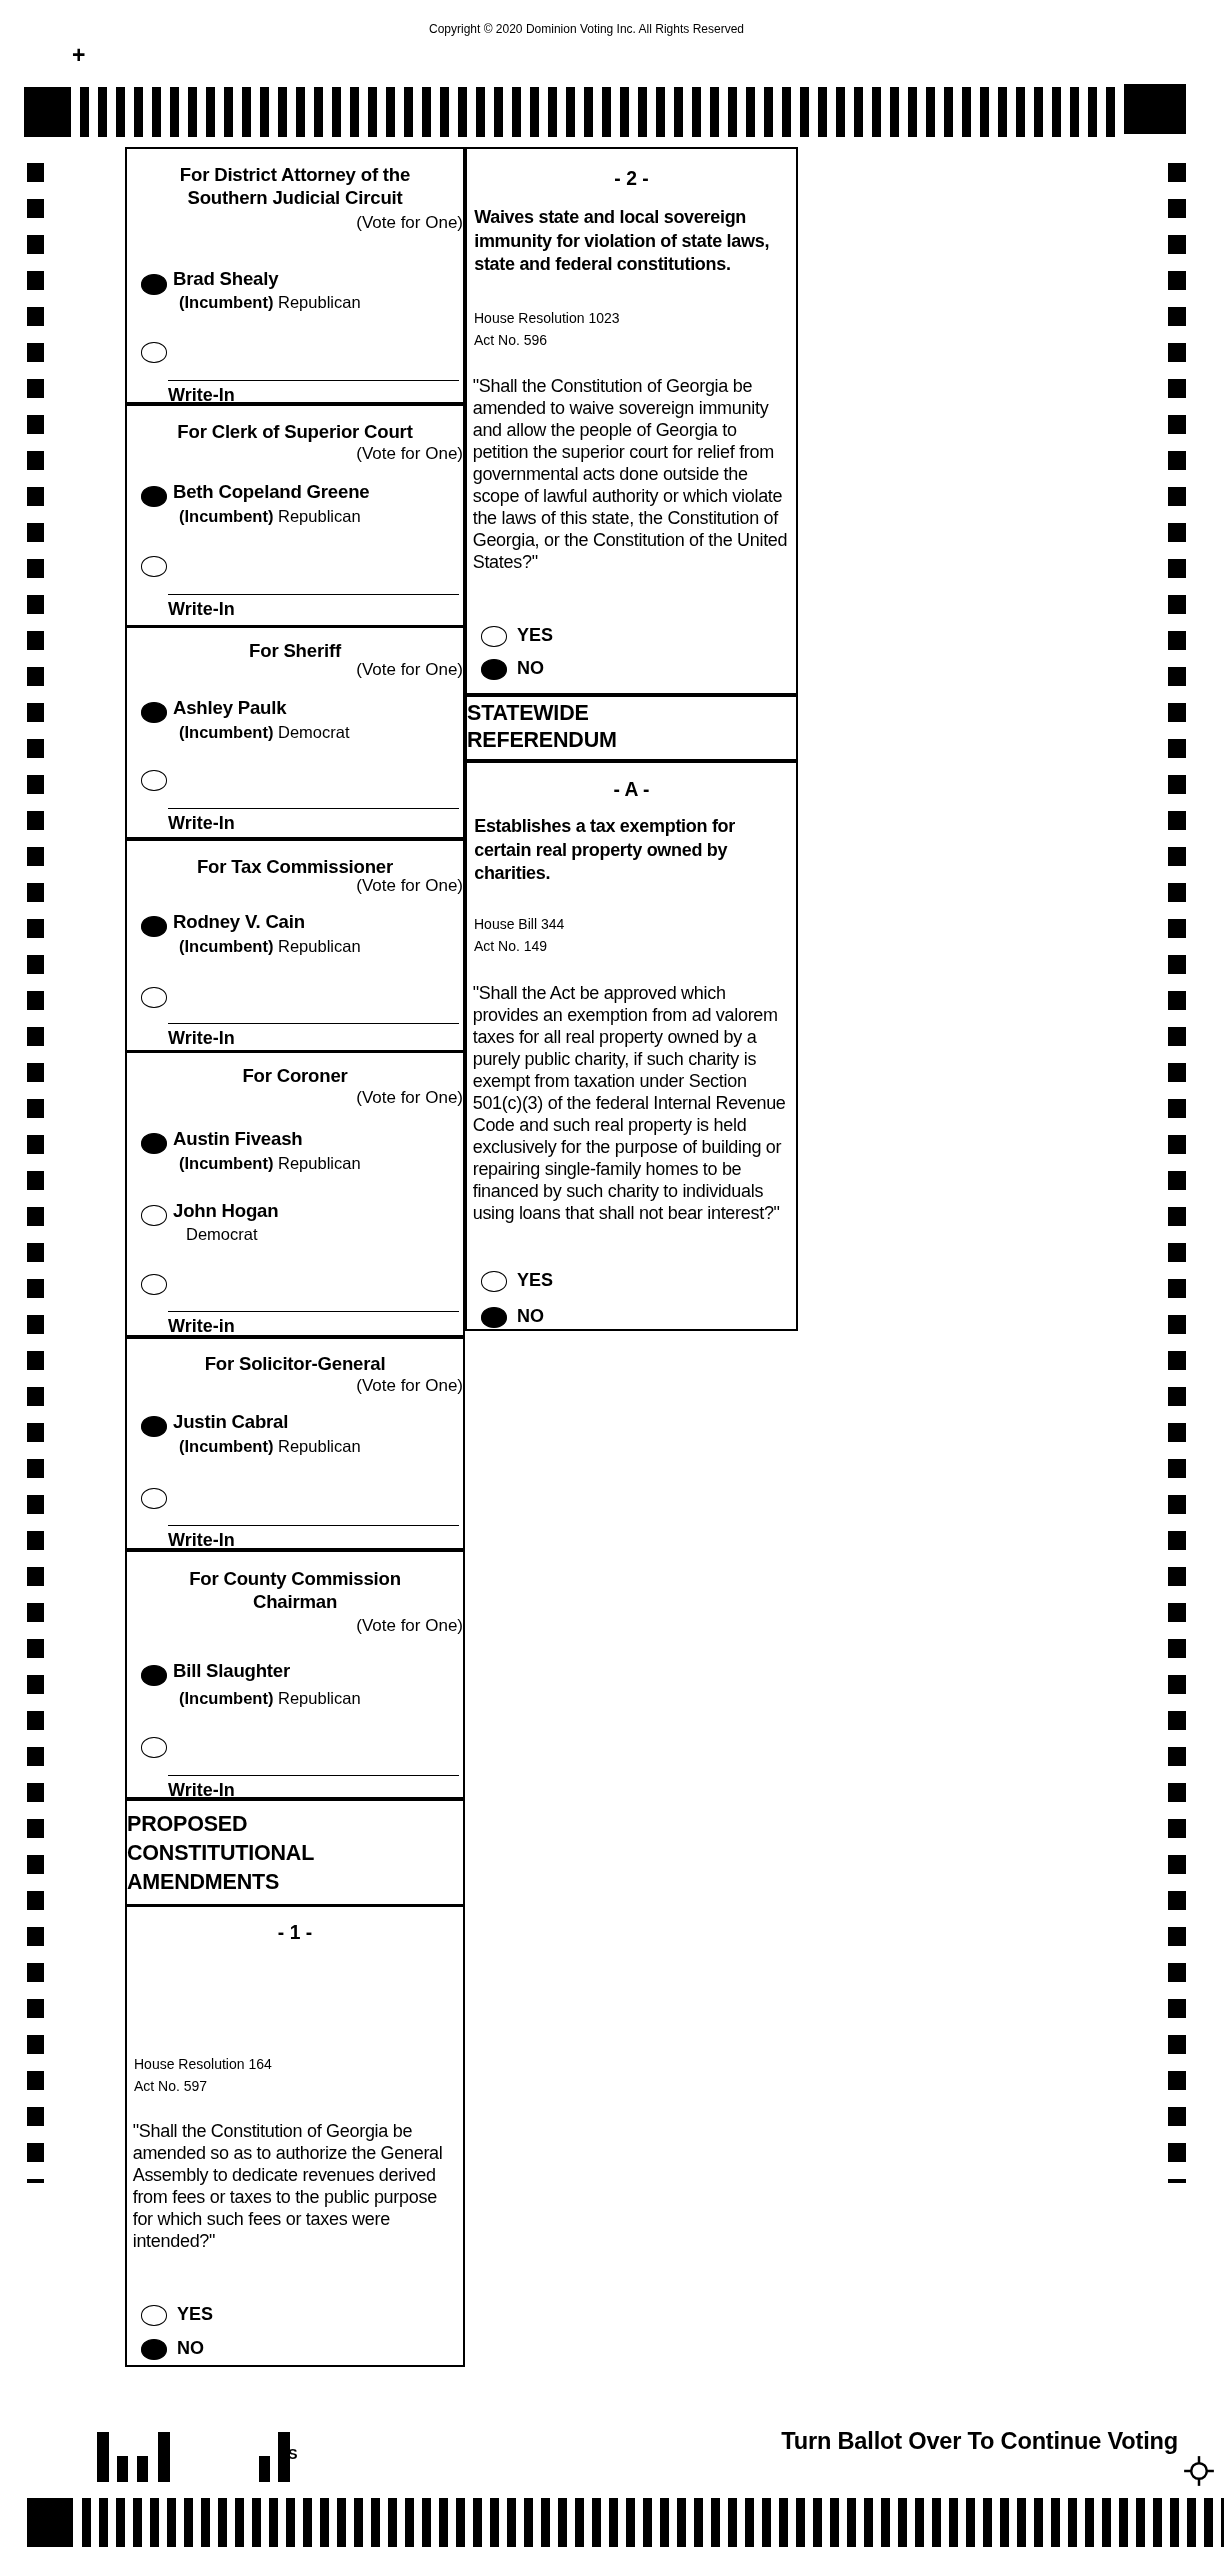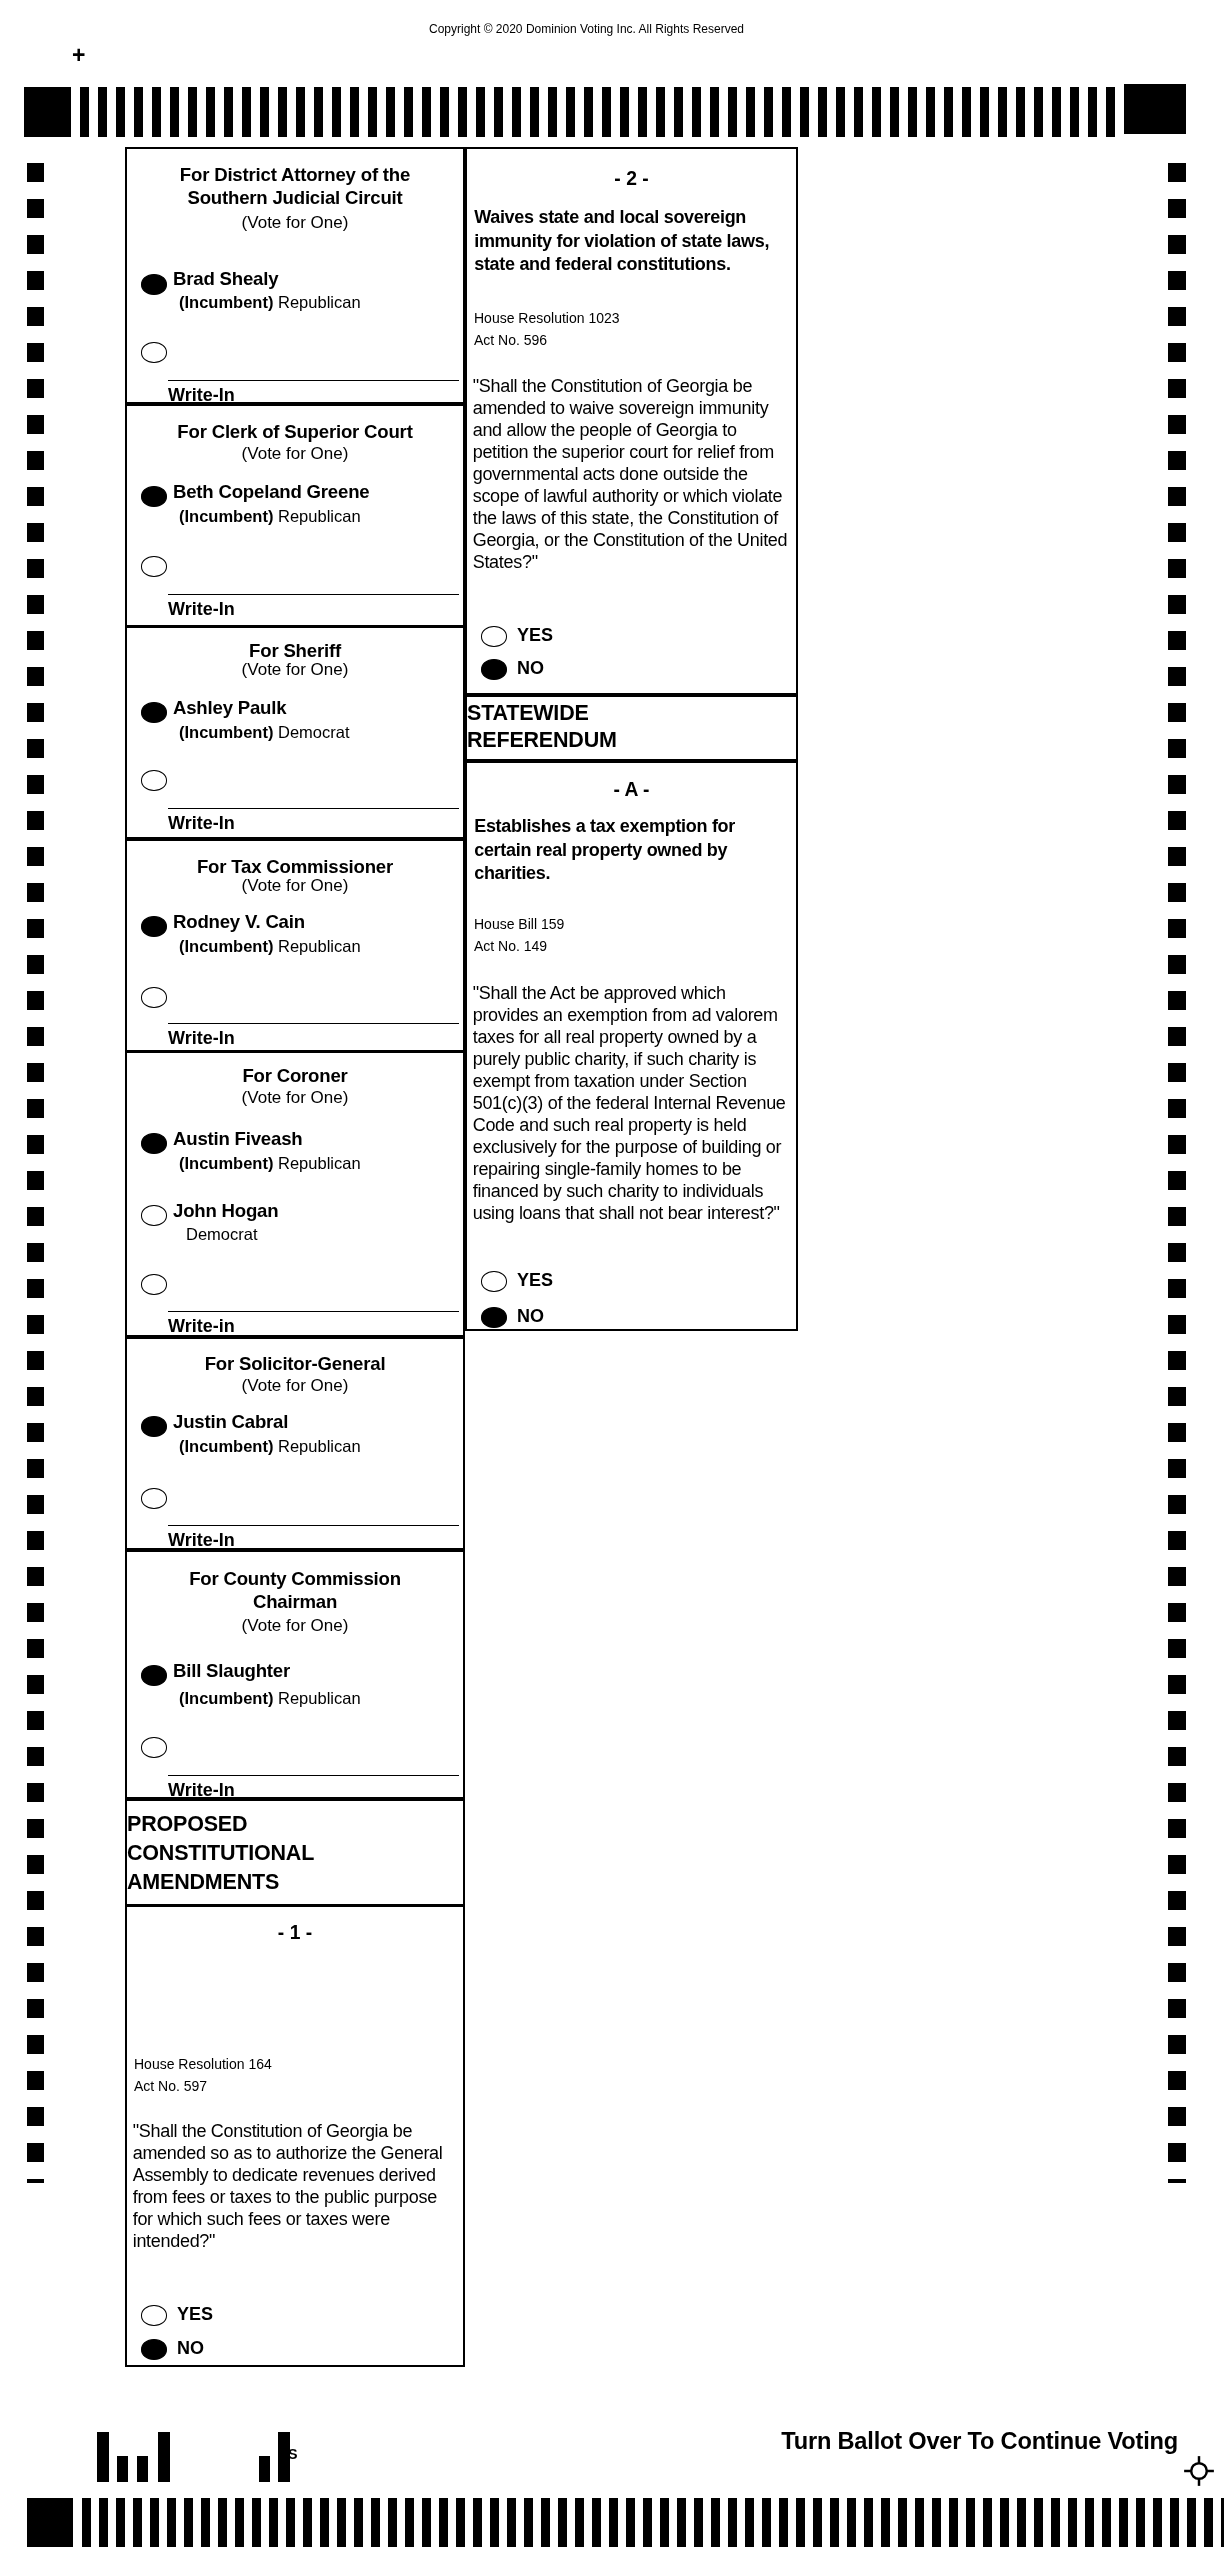--- a/index.html
+++ b/index.html
@@ -26,21 +26,21 @@
             font-weight:bold;font-size:23.6px;letter-spacing:-0.2px;}
   .crosshair{position:absolute;left:1182px;top:2454px;width:34px;height:34px;}
 
   
   .box{position:absolute;border:2.1px solid #000;box-sizing:border-box;background:#fff;}
   .col-l{left:125px;width:340px;}
   .col-r{left:465px;width:333px;}
 
   .ctitle{position:absolute;left:0;right:0;text-align:center;font-weight:bold;
           font-size:18.6px;line-height:23px;white-space:pre-line;letter-spacing:-0.2px;}
-  .vote{position:absolute;left:0;right:0;text-align:center;font-size:17px;}
+  .vote{position:absolute;left:0;right:0;text-align:right;font-size:17px;}
   .oval{position:absolute;width:23.6px;height:18.6px;border:1.8px solid #000;
         border-radius:50%;background:#fff;}
   .oval.filled{background:#000;}
   .cname{position:absolute;font-weight:bold;font-size:18.6px;letter-spacing:-0.2px;}
   .cparty{position:absolute;font-size:16.5px;}
   .cparty b{font-weight:bold;}
   .wline{position:absolute;left:41px;right:4.3px;border-top:1.8px solid #000;}
   .wlabel{position:absolute;left:41px;font-weight:bold;font-size:18px;}
 
   .mlabel{position:absolute;left:0;right:0;text-align:center;font-weight:bold;font-size:19.3px;}
@@ -195,21 +195,21 @@
   <div class="box col-r" style="top:695px;height:66px;">
     <div class="bighead" style="top:2.9px;font-size:21.5px;line-height:27px;">STATEWIDE
 REFERENDUM</div>
   </div>
 
   <div class="box col-r" style="top:761px;height:570px;">
     <div class="mlabel" style="top:15.7px;">- A -</div>
     <div class="msummary" style="top:52px;">Establishes a tax exemption for
 certain real property owned by
 charities.</div>
-    <div class="mref" style="top:142px;">House Bill 159
+    <div class="mref" style="top:142px;">House Bill 344
 Act No. 149</div>
     <div class="mquestion" style="top:219px;">"Shall the Act be approved which
 provides an exemption from ad valorem
 taxes for all real property owned by a
 purely public charity, if such charity is
 exempt from taxation under Section
 501(c)(3) of the federal Internal Revenue
 Code and such real property is held
 exclusively for the purpose of building or
 repairing single-family homes to be

